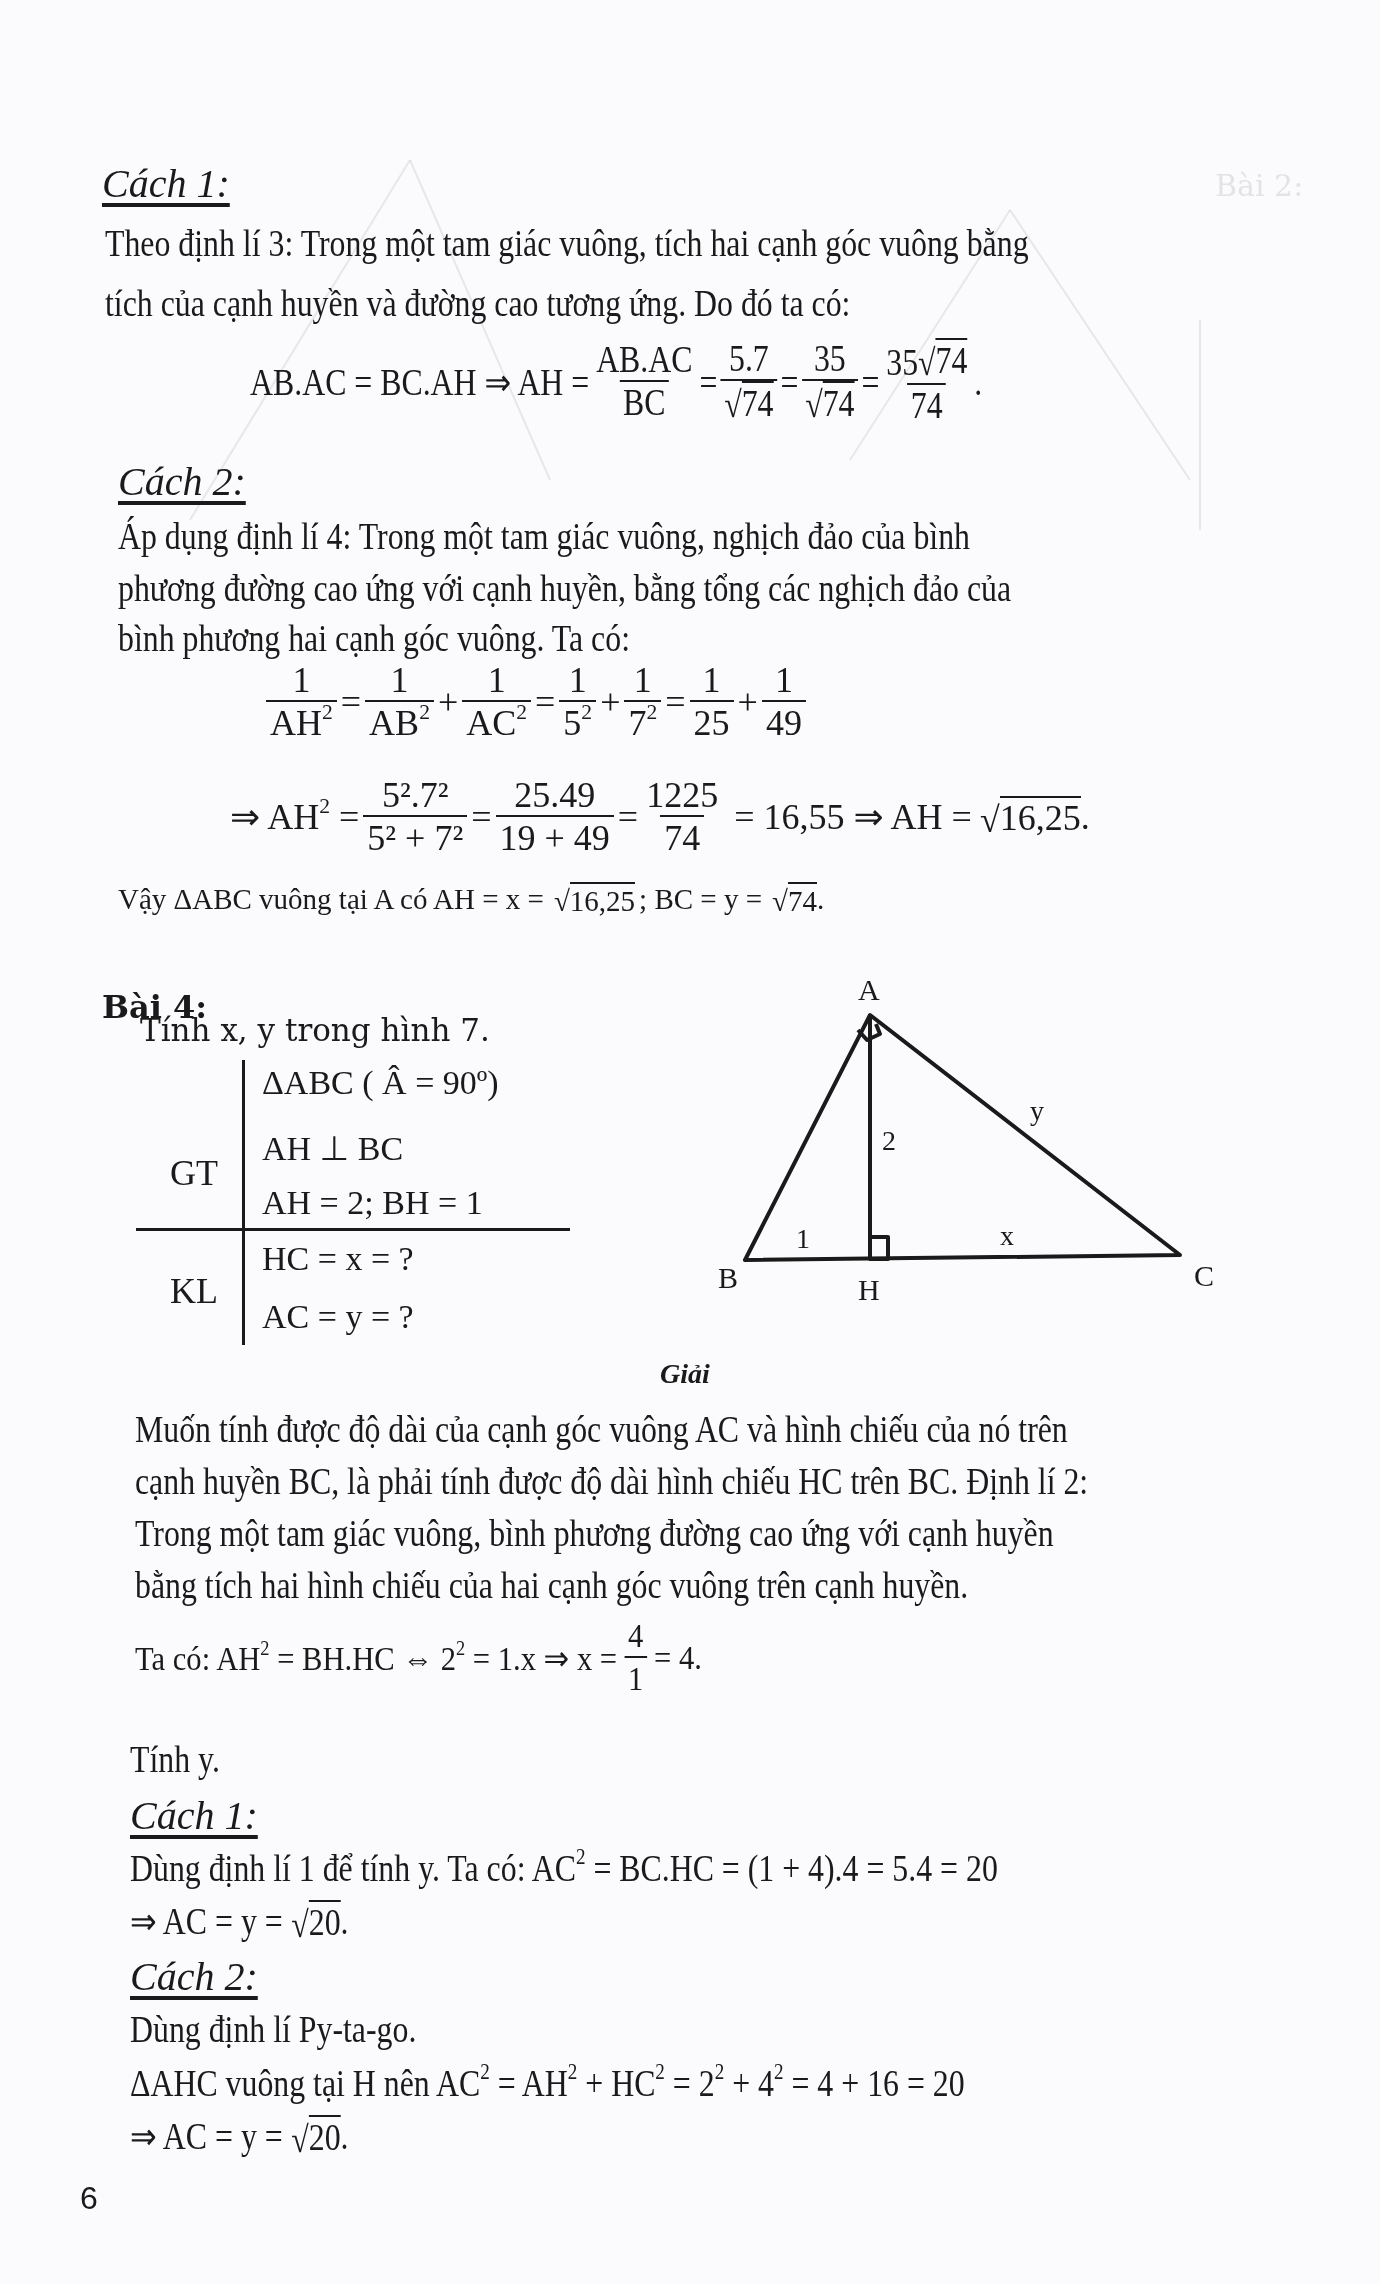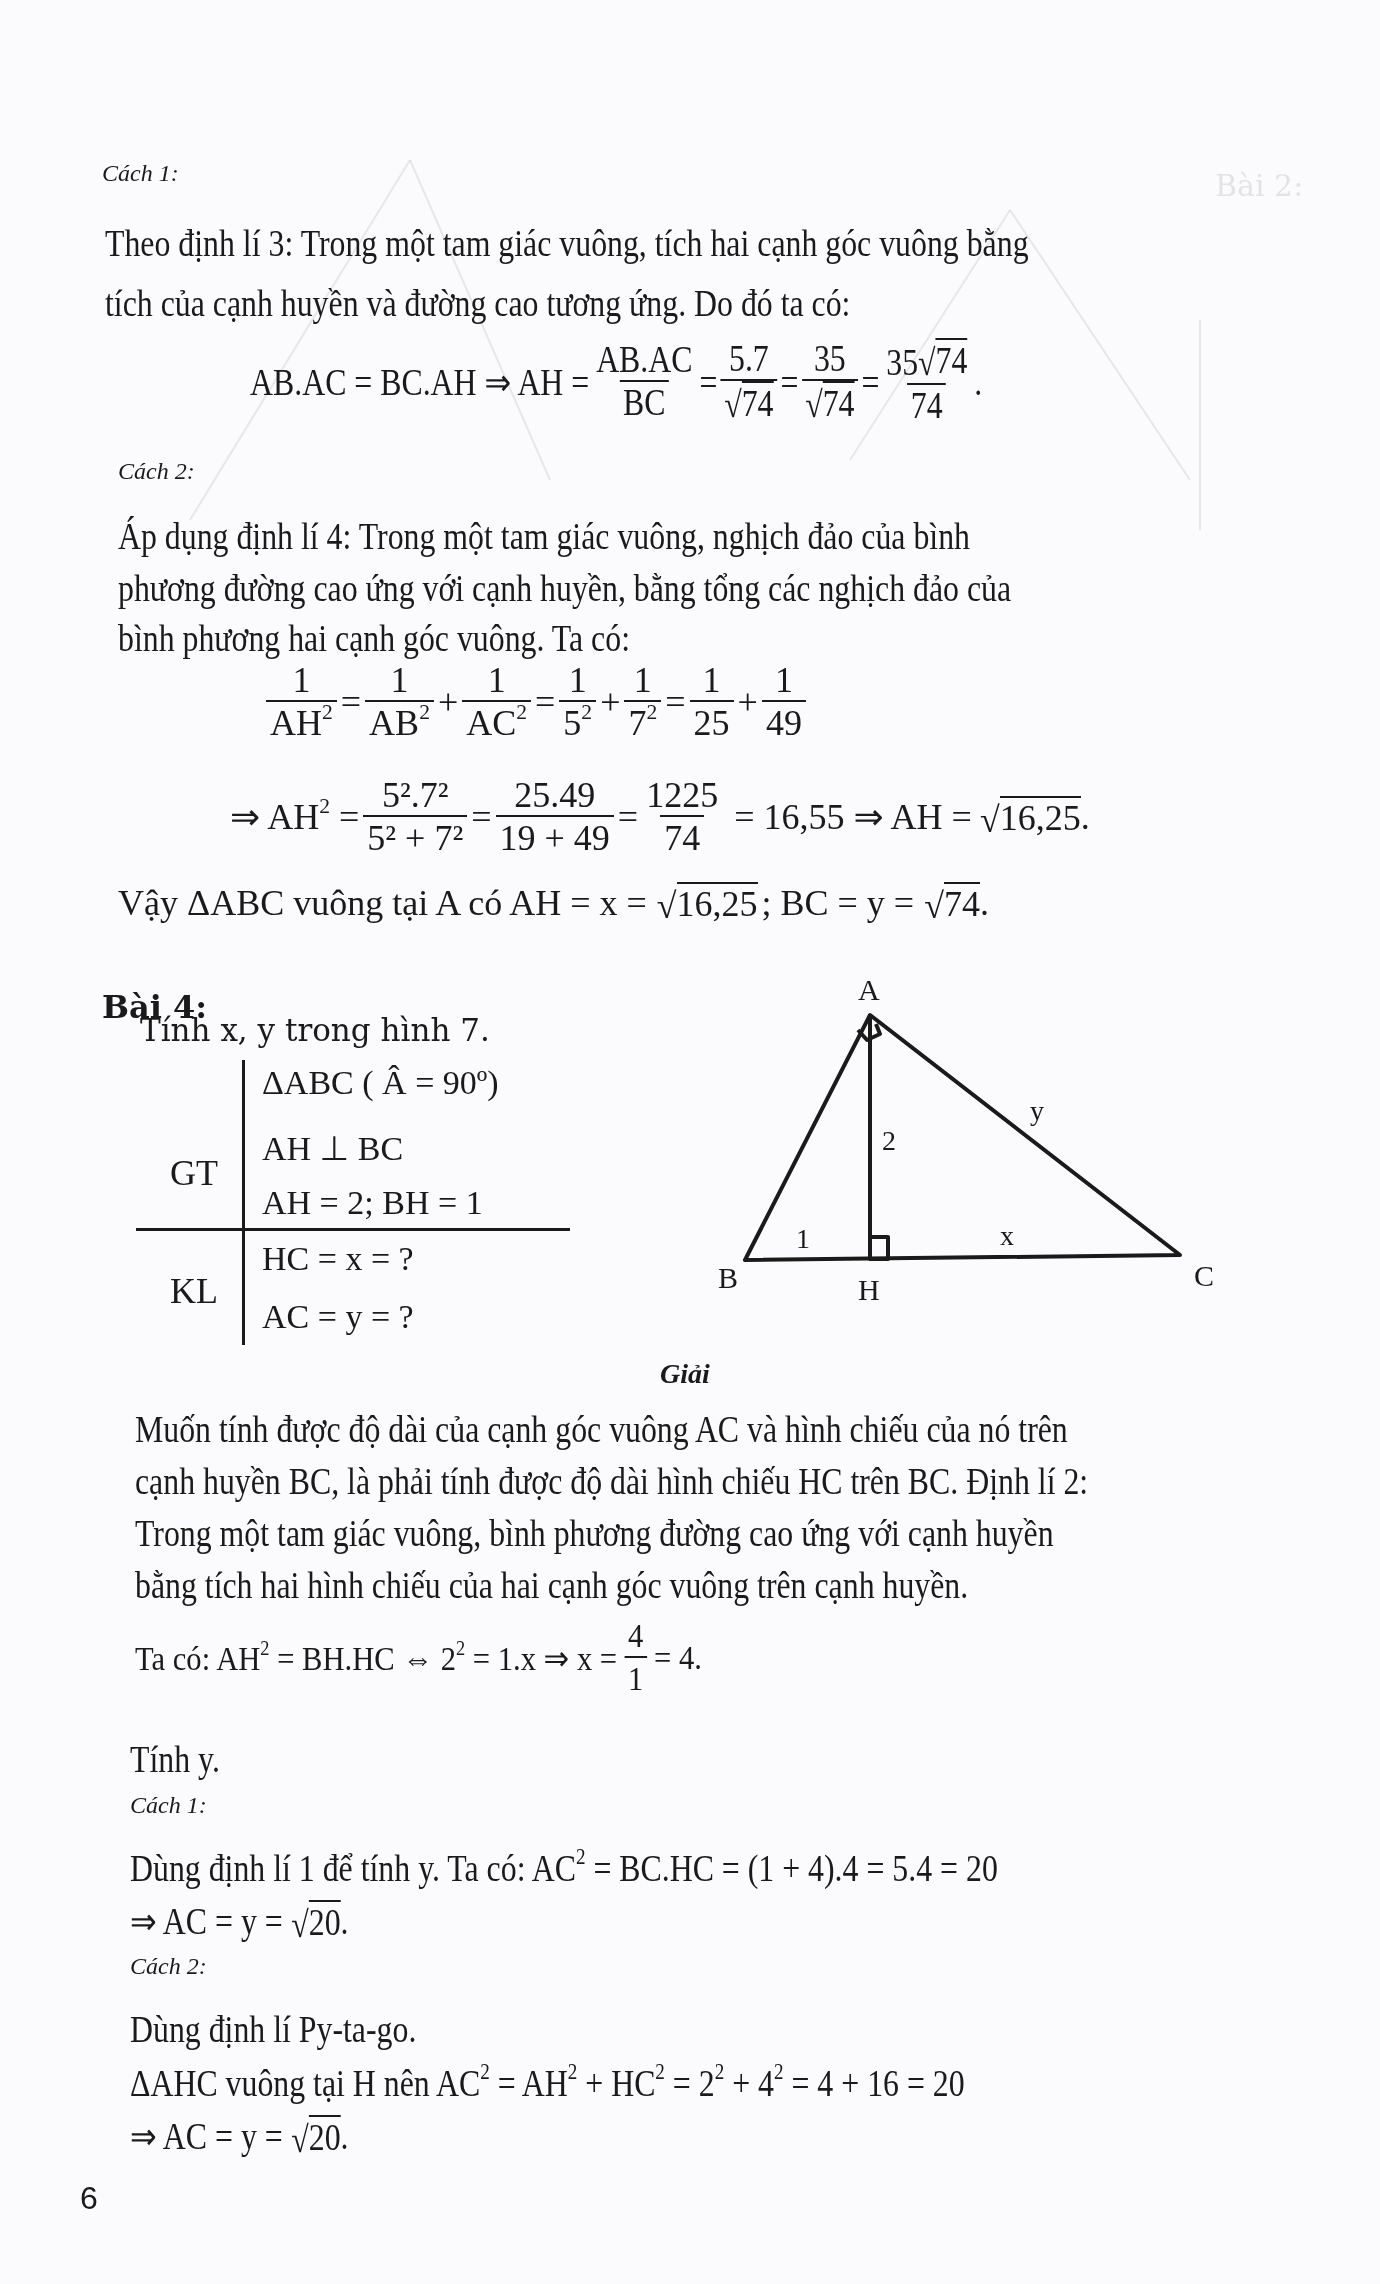--- a/index.html
+++ b/index.html
@@ -5,21 +5,21 @@
   html, body { margin:0; padding:0; }
   body {
     width:1380px; height:2284px; position:relative; overflow:hidden;
     background:#fbfafc;
     font-family:"DejaVu Serif", "Liberation Serif", serif;
     color:#1a1a1a;
   }
   .abs { position:absolute; white-space:nowrap; }
   .txt { font-size:33px; line-height:40px; }
   .narrow { font-family:"Liberation Serif", serif; font-size:37px; transform:scaleX(0.86); transform-origin:left center; }
-  .heading { font-family:"Liberation Serif", serif; font-style:italic; font-size:24px; text-underline-offset:6px; }
+  .heading { font-family:"Liberation Serif", serif; font-style:italic; font-size:40px; text-decoration:underline; text-underline-offset:6px; }
   .bold { font-weight:bold; }
   .frac { display:inline-flex; flex-direction:column; align-items:center; vertical-align:middle; margin:0 4px; }
   .frac .num { padding:0 4px; line-height:40px; }
   .frac .den { border-top:2px solid #1a1a1a; padding:0 4px; line-height:42px; }
   .sqrt { display:inline-flex; align-items:flex-end; }
   .sqrt .rad { font-size:1.0em; line-height:1; }
   .sqrt .under { border-top:2px solid #1a1a1a; line-height:1.05; padding-top:2px; }
   sup { font-size:0.6em; vertical-align:0.75em; line-height:0; }
   .gtkl { position:absolute; left:140px; top:1060px; width:430px; height:285px; }
   .gtkl .vline { position:absolute; left:102px; top:0; width:3px; height:285px; background:#1a1a1a; }
@@ -139,21 +139,21 @@
       <span class="den">74</span>
     </span>
   <span style="margin-left:8px;">= 16,55 ⇒ AH =</span>
   <span class="sqrt" style="margin-left:8px;">
       <span class="rad">√</span>
       <span class="under">16,25</span>
     </span>
   <span>.</span>
 </div>
 
-<div class="abs" style="left:118px; top:882px; font-family:'Liberation Serif',serif; font-size:36px; display:flex; align-items:flex-end;">
+<div class="abs" style="left:118px; top:882px; font-family:'Liberation Serif',serif; font-size:29px; display:flex; align-items:flex-end;">
   <span>Vậy ΔABC vuông tại A có AH = x =</span>
   <span class="sqrt" style="margin-left:10px;">
       <span class="rad">√</span>
       <span class="under">16,25</span>
     </span>
   <span style="margin-left:4px;">; BC = y =</span>
   <span class="sqrt" style="margin-left:10px;">
       <span class="rad">√</span>
       <span class="under">74</span>
     </span>

